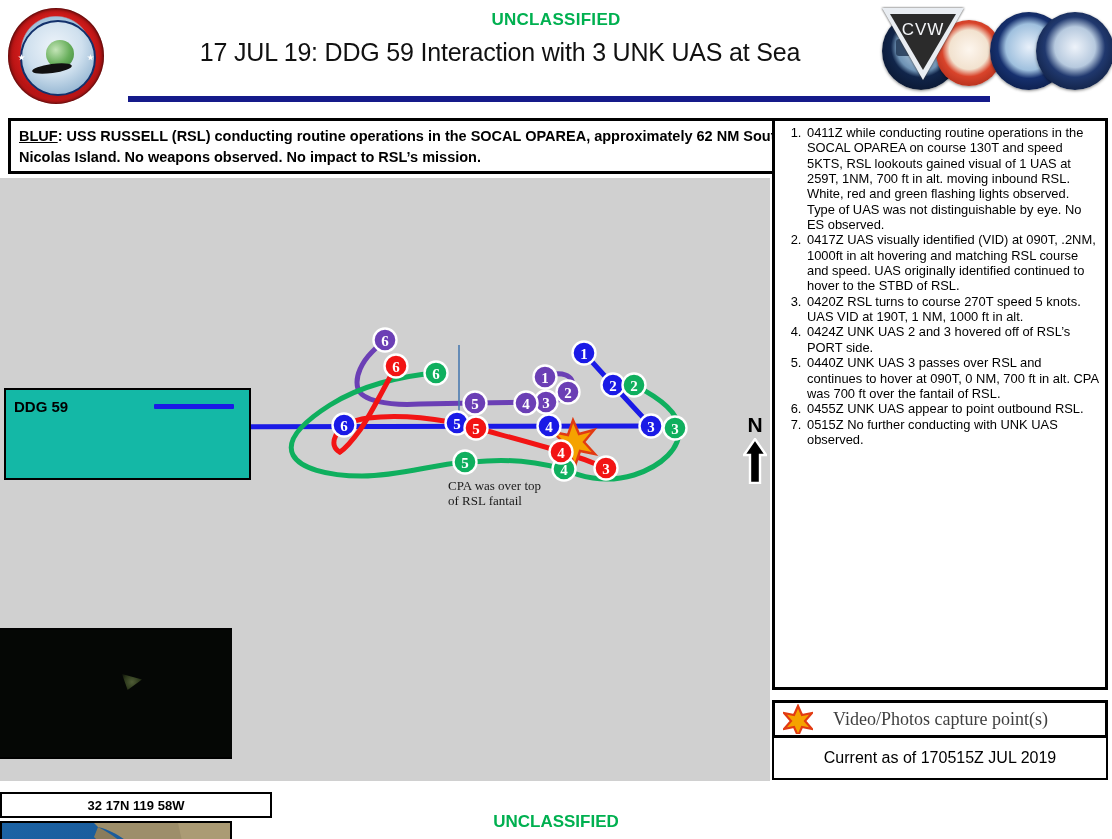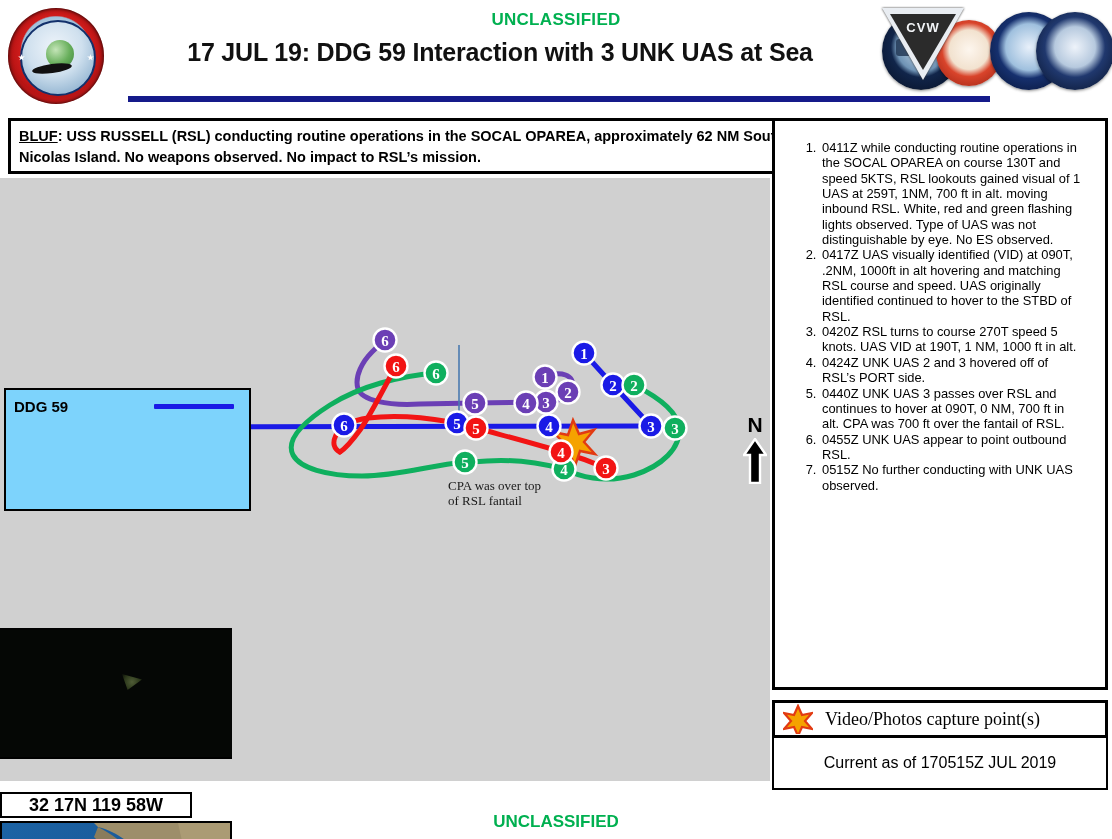--- a/index.html
+++ b/index.html
@@ -4,21 +4,21 @@
 <style>
   html,body{margin:0;padding:0;background:#ffffff;}
   body{width:1112px;height:839px;position:relative;overflow:hidden;
        font-family:"Liberation Sans",sans-serif;color:#000;}
 
   
   #header{position:absolute;left:0;top:0;width:1112px;height:110px;background:#ffffff;}
   #classification-top{position:absolute;left:0;top:10px;width:1112px;text-align:center;
       font-size:17px;font-weight:bold;color:#00b050;letter-spacing:.3px;}
   #slide-title{position:absolute;left:120px;top:38px;width:760px;text-align:center;
-      font-size:25px;font-weight:bold;color:#111;letter-spacing:-.2px;}
+      font-size:25px;font-weight:normal;color:#111;letter-spacing:-.2px;}
   #title-rule{position:absolute;left:128px;top:96px;width:862px;height:6px;background:#151a8a;}
 
   
   .seal{position:absolute;border-radius:50%;overflow:hidden;}
   #csg9-seal{left:8px;top:8px;width:96px;height:96px;border-radius:50%;
       background:radial-gradient(circle at 50% 45%, #dfe9f3 0%, #b9cfe4 38%, #9fc0da 48%, #cf1b1b 50%, #b81414 64%, #cf1b1b 78%, #8e0f0f 100%);
       box-shadow:inset 0 0 4px #000;}
   #csg9-seal .ring{position:absolute;left:12px;top:12px;width:72px;height:72px;border-radius:50%;
       background:radial-gradient(circle at 45% 35%, #eef4fa 0%, #cfe0ee 45%, #9dbcd6 75%, #7fa6c6 100%);
       border:2px solid #12306b;}
@@ -37,35 +37,35 @@
       background:radial-gradient(circle at 50% 45%,#fdf6ee 0%,#f2e2cf 40%,#d9442b 55%,#b4301d 78%,#f2c14a 95%);}
   #seal-cg62{left:108px;background:radial-gradient(circle at 50% 45%,#e8f0fa 0%,#9fc0de 40%,#16306e 54%,#0d1f4c 78%,#d9bf55 95%);}
   #seal-cvw11{left:140px;top:10px;width:82px;height:72px;border-radius:4px;
       background:transparent;}
   #seal-cvw11 .tri{position:absolute;left:0;top:0;width:0;height:0;
       border-left:41px solid transparent;border-right:41px solid transparent;border-top:72px solid #e9edf2;
       filter:drop-shadow(0 0 1px #333);}
   #seal-cvw11 .tri-in{position:absolute;left:8px;top:6px;width:0;height:0;
       border-left:33px solid transparent;border-right:33px solid transparent;border-top:56px solid #2b2b2b;}
   #seal-cvw11 .cvwtxt{position:absolute;left:0;top:12px;width:82px;text-align:center;
-      font-size:13px;font-weight:bold;color:#f2f4f7;letter-spacing:1px;}
+      font-size:17px;font-weight:normal;color:#f2f4f7;letter-spacing:1px;}
   #seal-ddg1000{left:154px;background:radial-gradient(circle at 50% 45%,#eef3fa 0%,#b6c9de 35%,#20386e 52%,#132449 76%,#c9a227 94%);}
   .seal-ship{position:absolute;left:18%;top:34%;width:64%;height:22%;background:#253a57;border-radius:3px;opacity:.85;}
 
   
   #bluf{position:absolute;left:8px;top:118px;width:914px;height:56px;
       background:#fff;border:3px solid #000;box-sizing:border-box;padding:5px 8px 0 8px;}
   #bluf-text{font-size:14.5px;font-weight:bold;line-height:1.45;color:#000;}
   #bluf-text u{text-decoration:underline;}
 
   #map{position:absolute;left:0px;top:178px;width:770px;height:603px;background:#d0d0d0;}
 
   
-  #legend{position:absolute;left:4px;top:210px;width:247px;height:123px;
-      background:#7dd3fc;border:2px solid #000;box-sizing:border-box;
+  #legend{position:absolute;left:4px;top:210px;width:247px;height:92px;
+      background:#14b8a6;border:2px solid #000;box-sizing:border-box;
       padding:6px 8px;}
   .legend-row{display:flex;align-items:center;height:21px;}
   .legend-label{font-size:15px;font-weight:bold;width:140px;color:#000;}
   .legend-swatch{height:5px;width:80px;border-radius:1px;}
 
   
   #compass{position:absolute;left:735px;top:236px;width:40px;height:70px;}
   #compass-n{font-size:21px;font-weight:bold;text-align:center;line-height:22px;}
   #compass-arrow{position:absolute;left:8px;top:24px;width:24px;height:46px;}
 
@@ -75,41 +75,41 @@
 
   
   #photo-uas{position:absolute;left:0px;top:450px;width:232px;height:127px;background:#050705;
       border-top:2px solid #000;border-bottom:2px solid #000;overflow:hidden;}
   #photo-uas .blob{position:absolute;left:122px;top:44px;width:20px;height:16px;
       background:radial-gradient(circle at 50% 50%,#5c6b3f 0%,#33401f 60%,#0b0e07 100%);
       clip-path:polygon(0 0,100% 35%,28% 100%);opacity:.85;}
   #photo-caption{position:absolute;left:0px;top:577px;width:232px;height:35px;background:#fff;
       border:2px solid #000;box-sizing:border-box;display:flex;align-items:center;justify-content:center;
       text-align:center;font-size:12.5px;font-weight:bold;line-height:1.15;}
-  #photo-coords{position:absolute;left:0px;top:614px;width:192px;height:26px;background:#fff;
+  #photo-coords{position:absolute;left:0px;top:614px;width:272px;height:26px;background:#fff;
       border:2px solid #000;box-sizing:border-box;display:flex;align-items:center;justify-content:center;
-      font-size:18px;font-weight:bold;}
+      font-size:13px;font-weight:bold;}
   #map-inset{position:absolute;left:0px;top:643px;width:232px;height:138px;overflow:hidden;
       border:2px solid #000;box-sizing:border-box;background:#14528f;}
   #map-inset .ocean{position:absolute;inset:0;
       background:linear-gradient(140deg,#1c63a4 0%,#1a5c9c 35%,#16518c 65%,#123f70 100%);}
 
   
   #timeline{position:absolute;left:772px;top:118px;width:336px;height:572px;
       background:#fff;border:3px solid #000;box-sizing:border-box;padding:4px 6px 0 4px;}
   #timeline-title{text-align:center;font-size:17px;font-weight:bold;text-decoration:underline;
       margin:2px 0 3px 0;}
-  #timeline-list{margin:15px;padding-left:26px;font-size:12.9px;line-height:1.19;}
+  #timeline-list{margin:0;padding-left:26px;font-size:12.9px;line-height:1.19;}
   #timeline-list li{margin-bottom:0px;padding-left:2px;}
 
   #capture-legend{position:absolute;left:772px;top:700px;width:336px;height:38px;
       background:#fff;border:3px solid #000;box-sizing:border-box;
       display:flex;align-items:center;padding-left:8px;}
-  #capture-text{font-family:"Liberation Serif",serif;font-size:18px;color:#000000;margin-left:12px;}
-  #current-as-of{position:absolute;left:772px;top:738px;width:336px;height:52px;
+  #capture-text{font-family:"Liberation Serif",serif;font-size:18px;color:#404040;margin-left:20px;}
+  #current-as-of{position:absolute;left:772px;top:738px;width:336px;height:42px;
       background:#fff;border:2px solid #000;border-top:none;box-sizing:border-box;
       display:flex;align-items:center;justify-content:center;font-size:16px;}
 
   #classification-bottom{position:absolute;left:0;top:812px;width:1112px;text-align:center;
       font-size:17px;font-weight:bold;color:#00b050;}
 </style>
 </head>
 <body>
 
 <div id="header">

